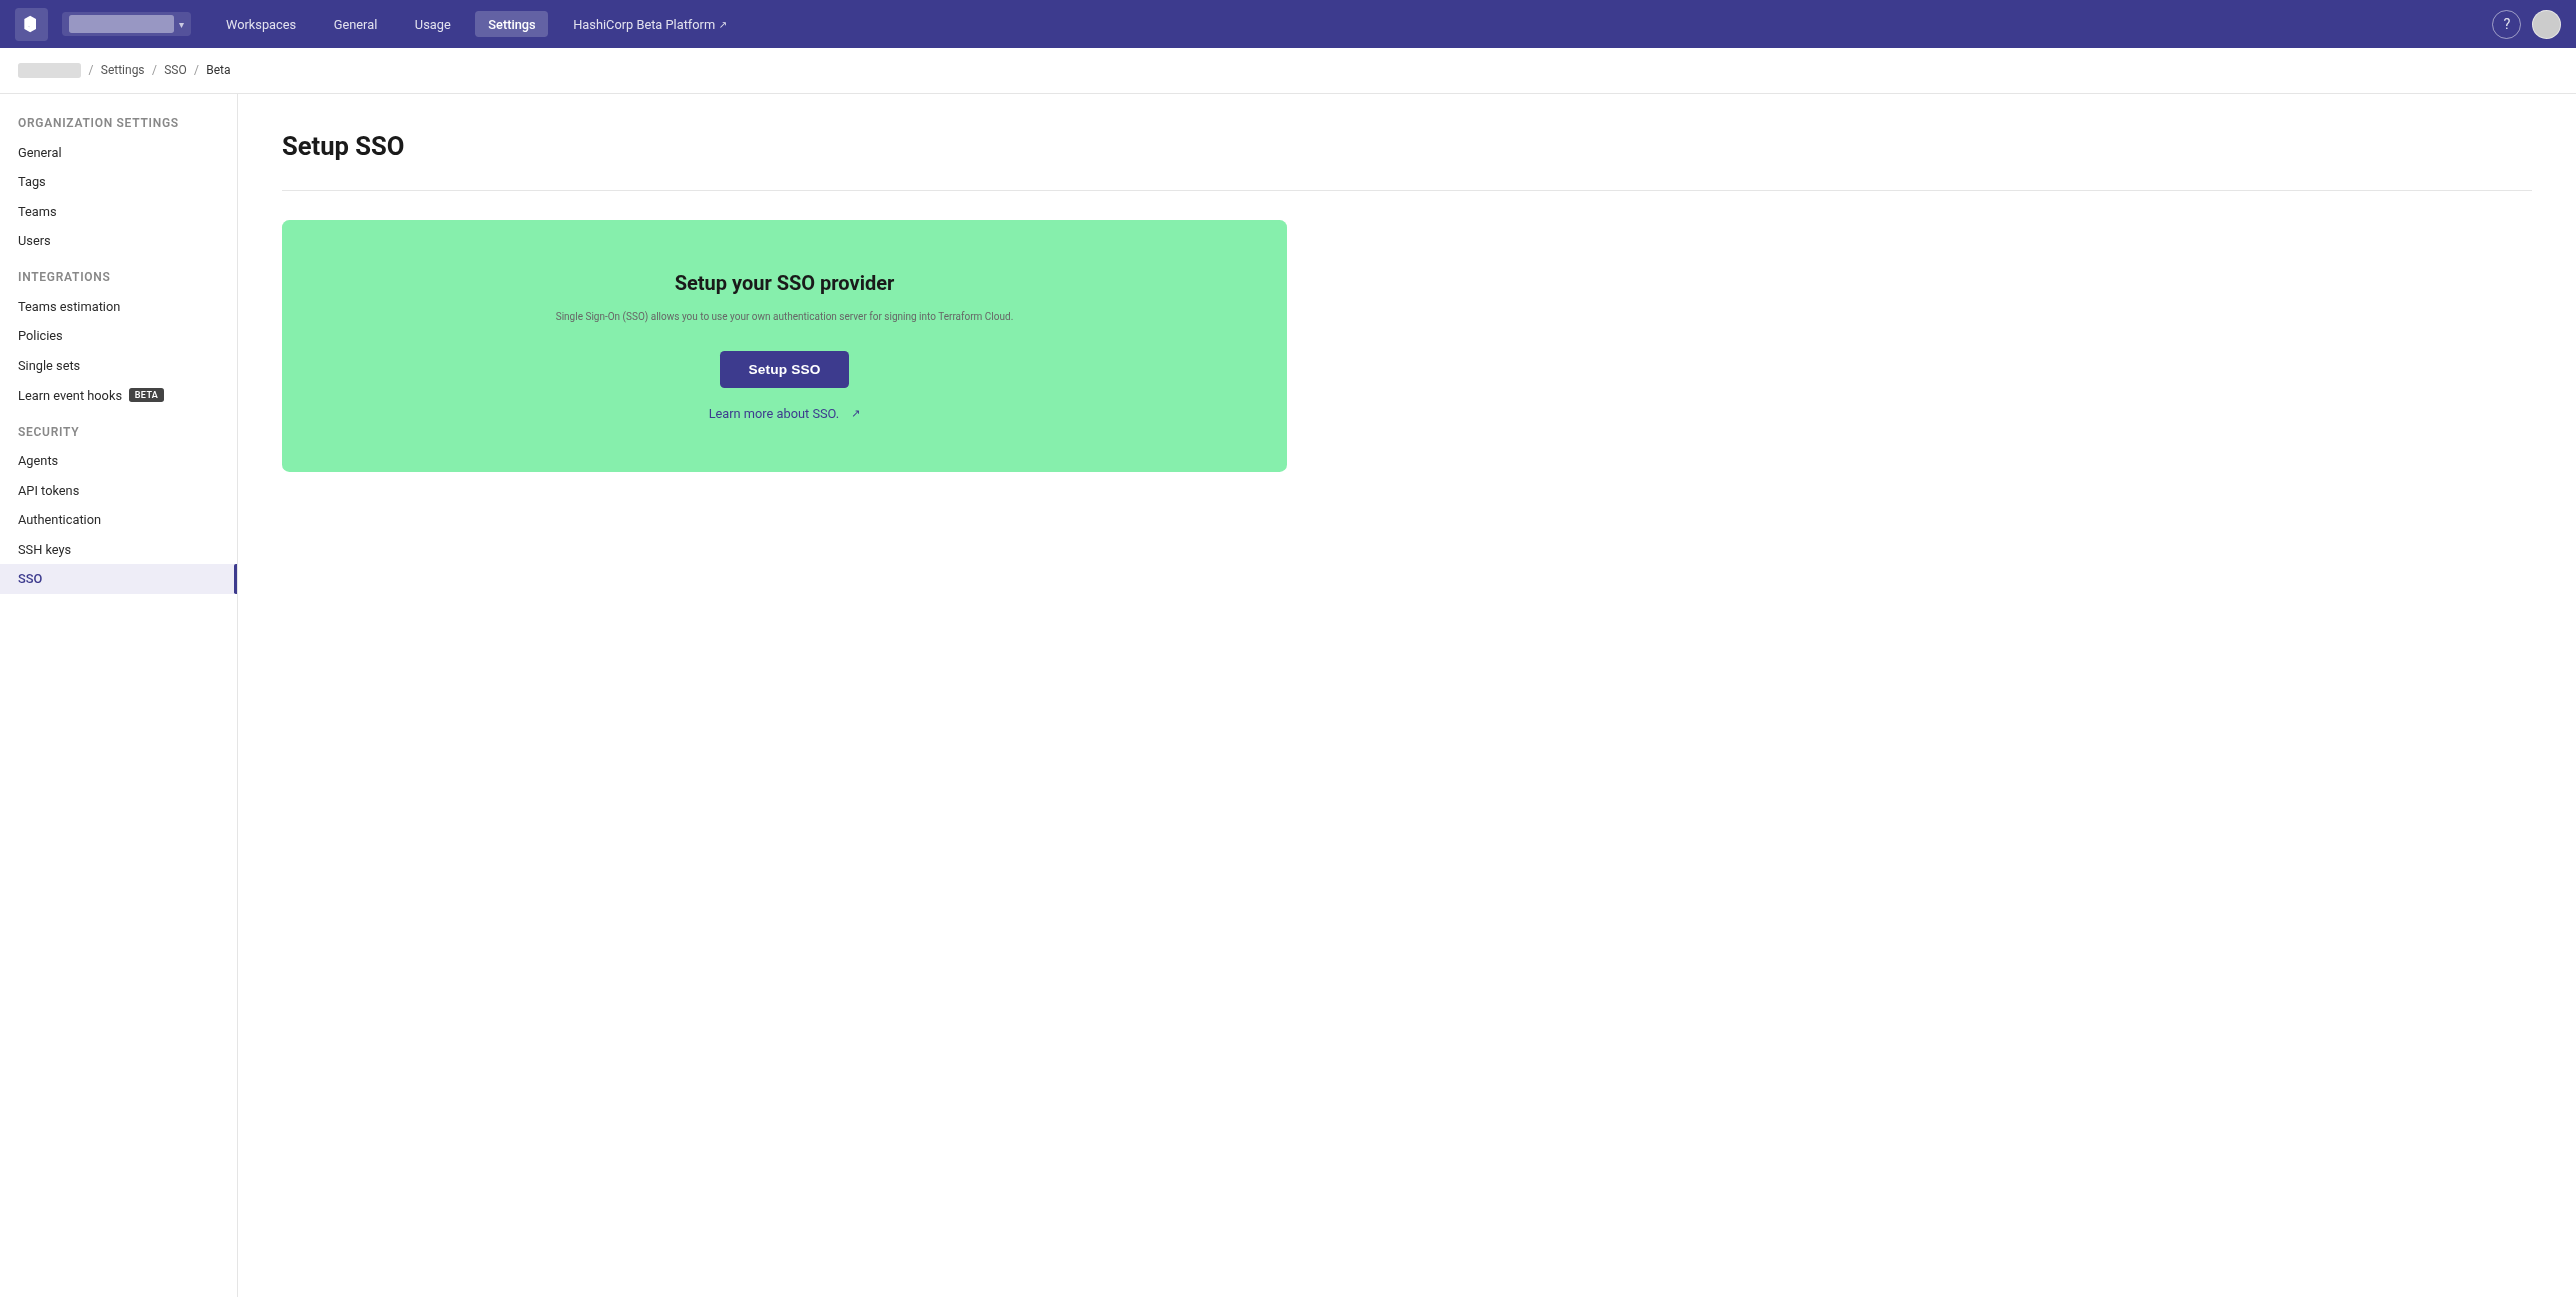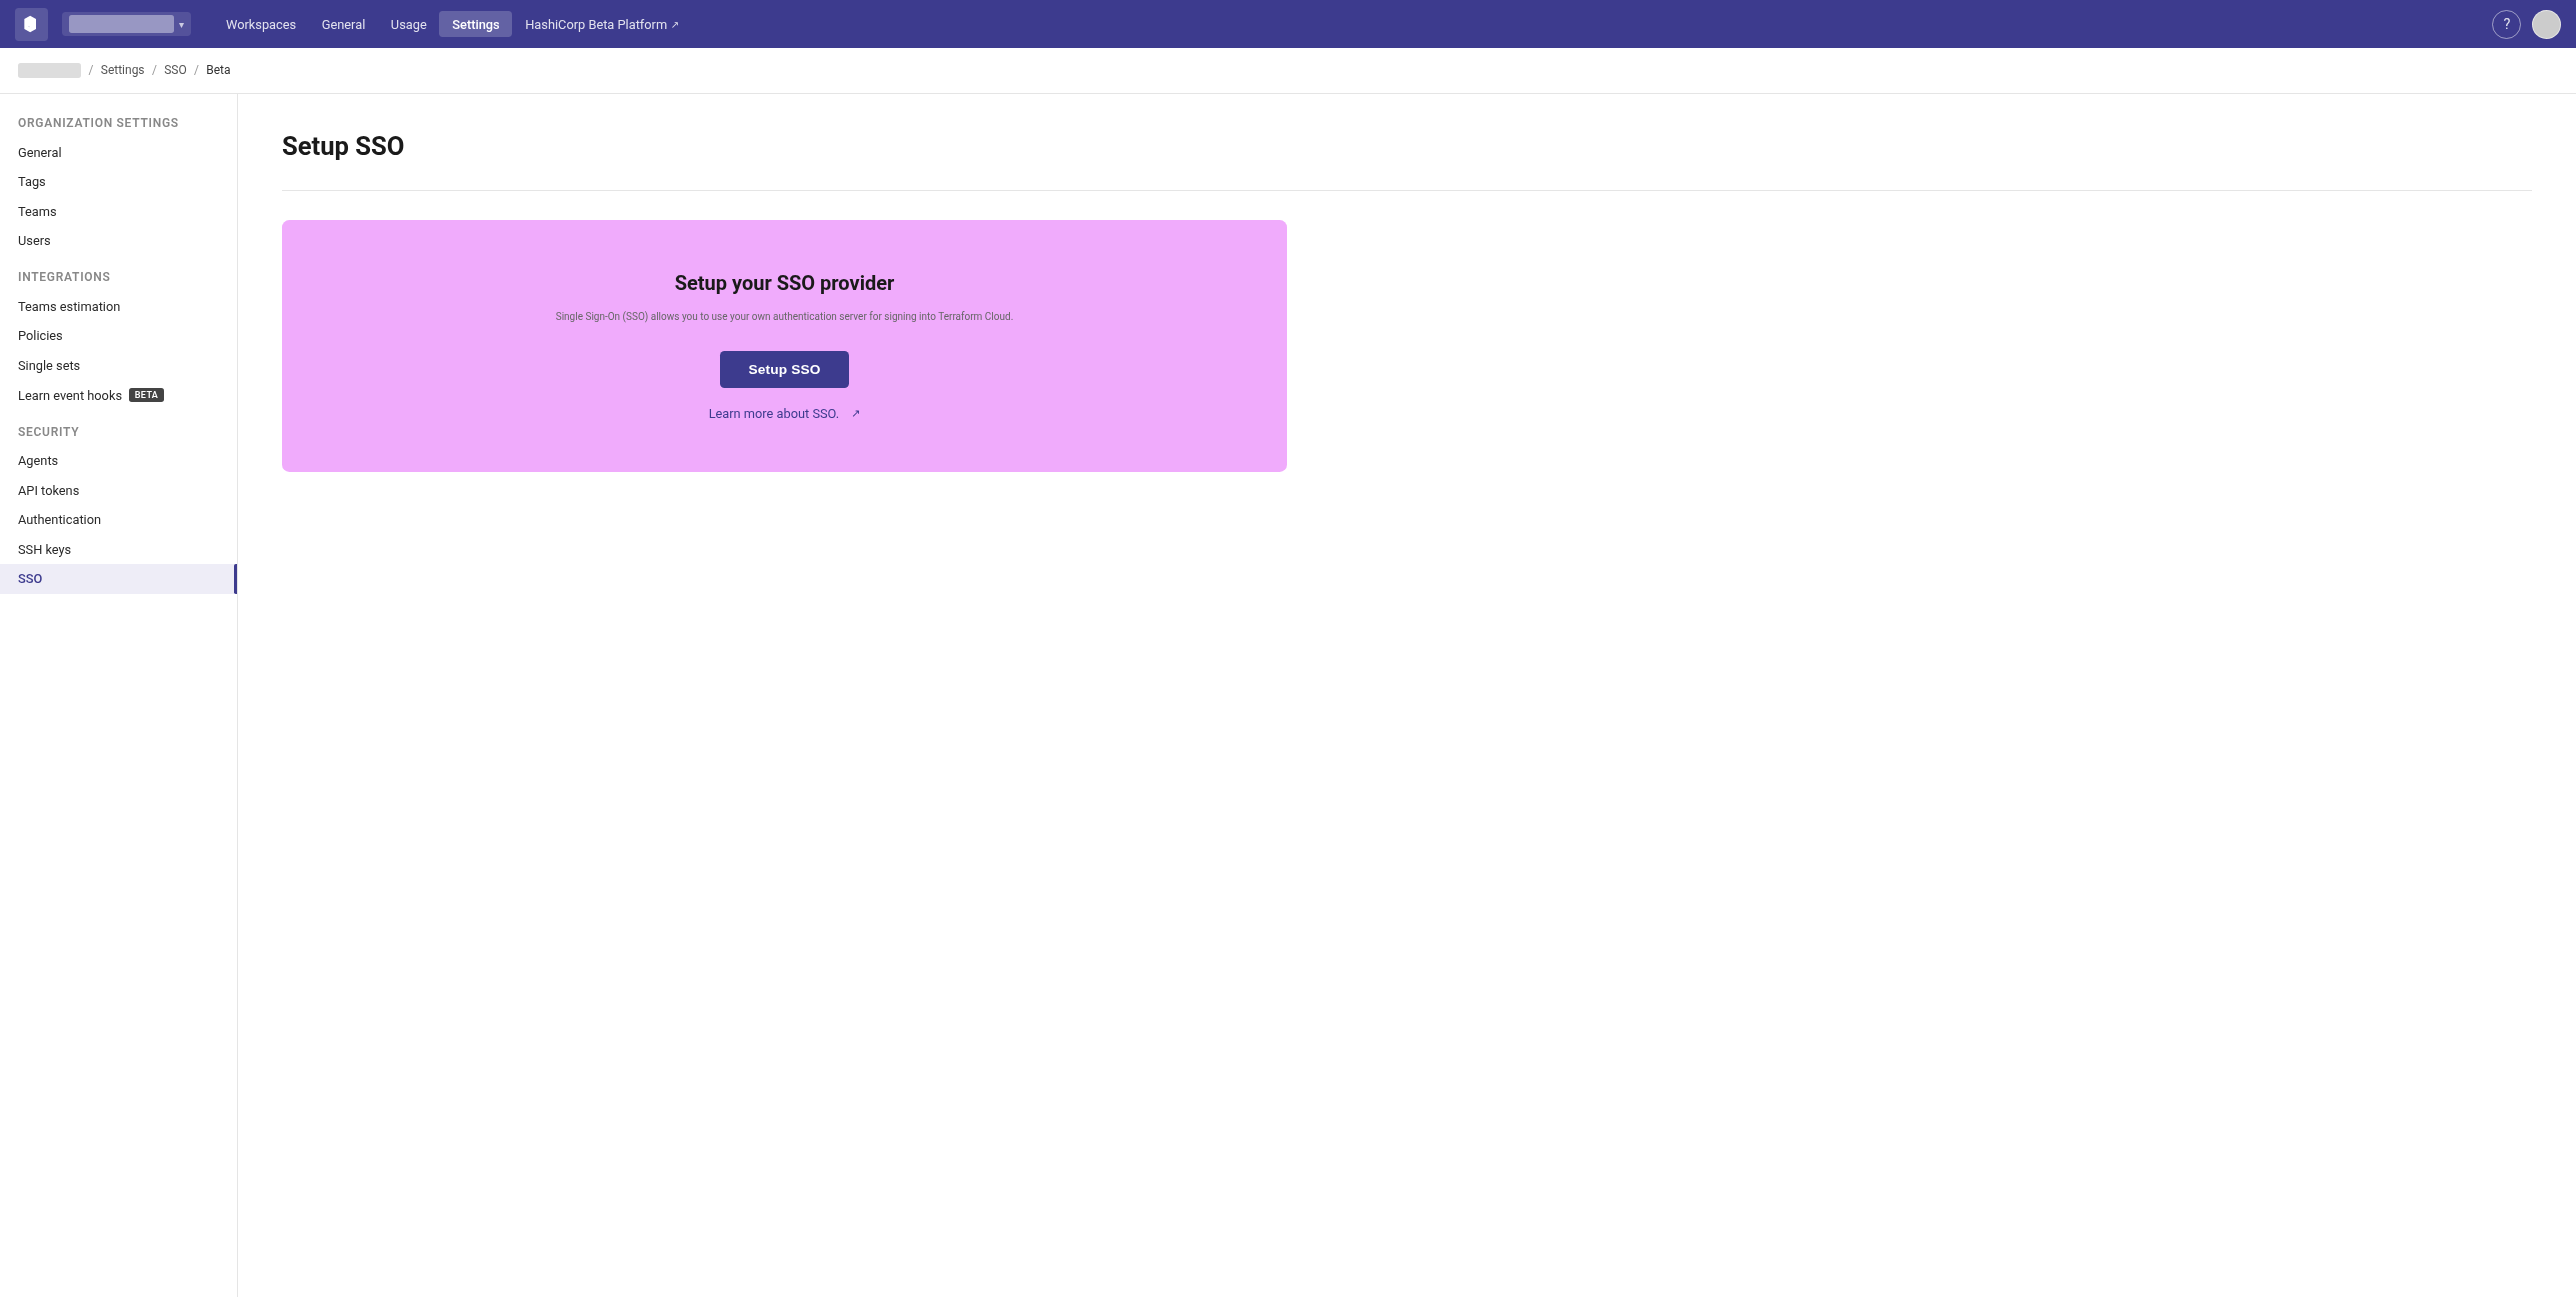--- a/index.html
+++ b/index.html
@@ -40,21 +40,21 @@
     }
     .org-selector .blurred-text {
       background: rgba(255,255,255,0.4);
       color: transparent;
       border-radius: 2.7px;
       padding: 1.8px 18px;
       font-size: 12px;
       user-select: none;
     }
     .org-selector .chevron { color: rgba(255,255,255,0.7); font-size: 10px; }
-    .nav-links { display: flex; align-items: center; gap: 0; flex: 1; }
+    .nav-links { display: flex; align-items: center; gap: 12px; flex: 1; }
     .nav-link {
       color: rgba(255,255,255,0.85);
       text-decoration: none;
       padding: 5.5px 12.8px;
       border-radius: 3.7px;
       font-size: 12.8px;
       cursor: pointer;
     }
     .nav-link.active { background: rgba(255,255,255,0.2); color: white; font-weight: 500; }
     .nav-external { display: flex; align-items: center; gap: 3.7px; }
@@ -170,21 +170,21 @@
       font-weight: 700;
       color: #1a1a1a;
       margin-bottom: 29px;
     }
     .divider {
       height: 0.9px;
       background: #e5e5e5;
       margin-bottom: 29px;
     }
     .sso-card {
-      background: #f0abfc;
+      background: #86efac;
       border-radius: 7.3px;
       padding: 51px 37px;
       display: flex;
       flex-direction: column;
       align-items: center;
       text-align: center;
       max-width: 1005px;
     }
     .sso-card-title {
       font-size: 20px;

